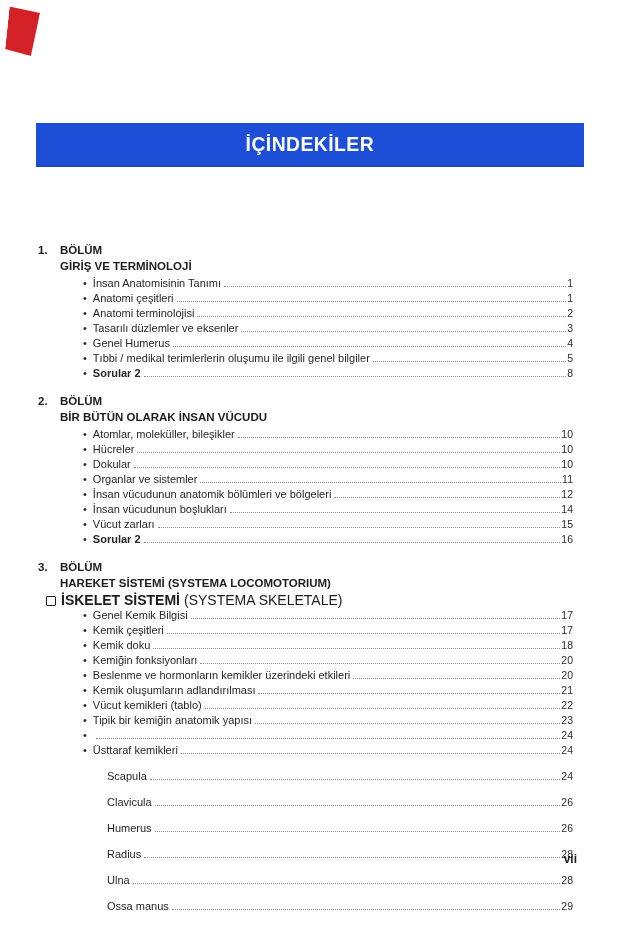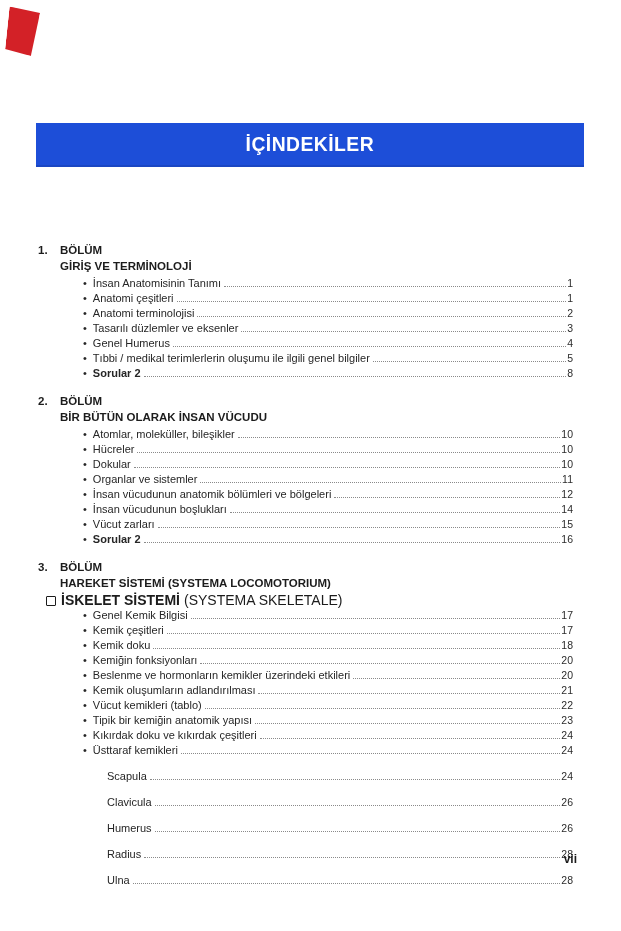--- a/index.html
+++ b/index.html
@@ -221,21 +221,20 @@
           <span class="pg">22</span>
         </div>
         <div class="row lvl1">
           <span class="bullet">•</span>
           <span class="lbl">Tipik bir kemiğin anatomik yapısı</span>
           <span class="leader"></span>
           <span class="pg">23</span>
         </div>
         <div class="row lvl1">
           <span class="bullet">•</span>
-          <span class="lbl">Kıkırdak doku ve kıkırdak çeşitleri</span>
           <span class="leader"></span>
           <span class="pg">24</span>
         </div>
         <div class="row lvl1">
           <span class="bullet">•</span>
           <span class="lbl">Üsttaraf kemikleri</span>
           <span class="leader"></span>
           <span class="pg">24</span>
         </div>
         <div class="row lvl2">
@@ -255,17 +254,22 @@
         </div>
         <div class="row lvl2">
           <span class="lbl">Radius</span>
           <span class="leader"></span>
           <span class="pg">28</span>
         </div>
         <div class="row lvl2">
           <span class="lbl">Ulna</span>
           <span class="leader"></span>
           <span class="pg">28</span>
+        </div>
+        <div class="row lvl2">
+          <span class="lbl">Ossa manus</span>
+          <span class="leader"></span>
+          <span class="pg">29</span>
         </div>
       </div>
     </div>
   <div class="folio">vii</div>
 </div>
 
 </body></html>

